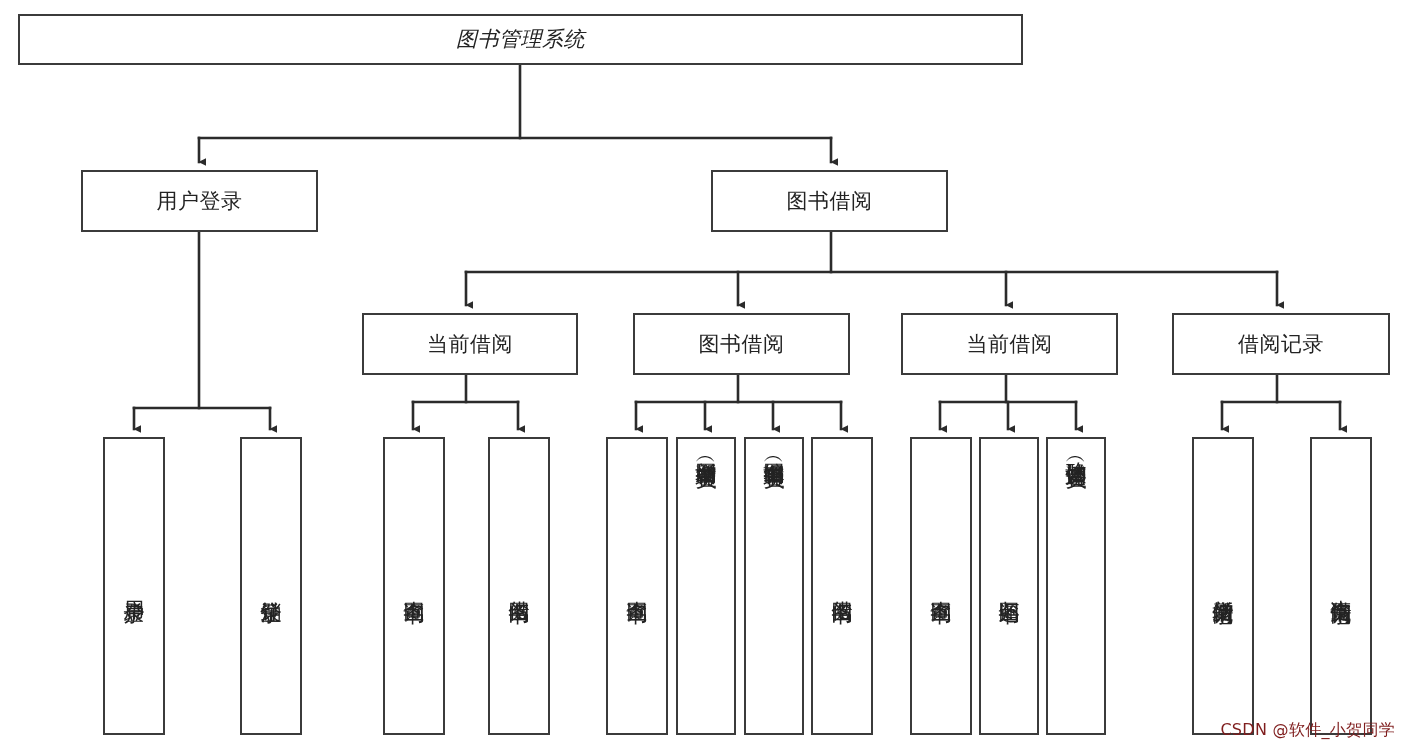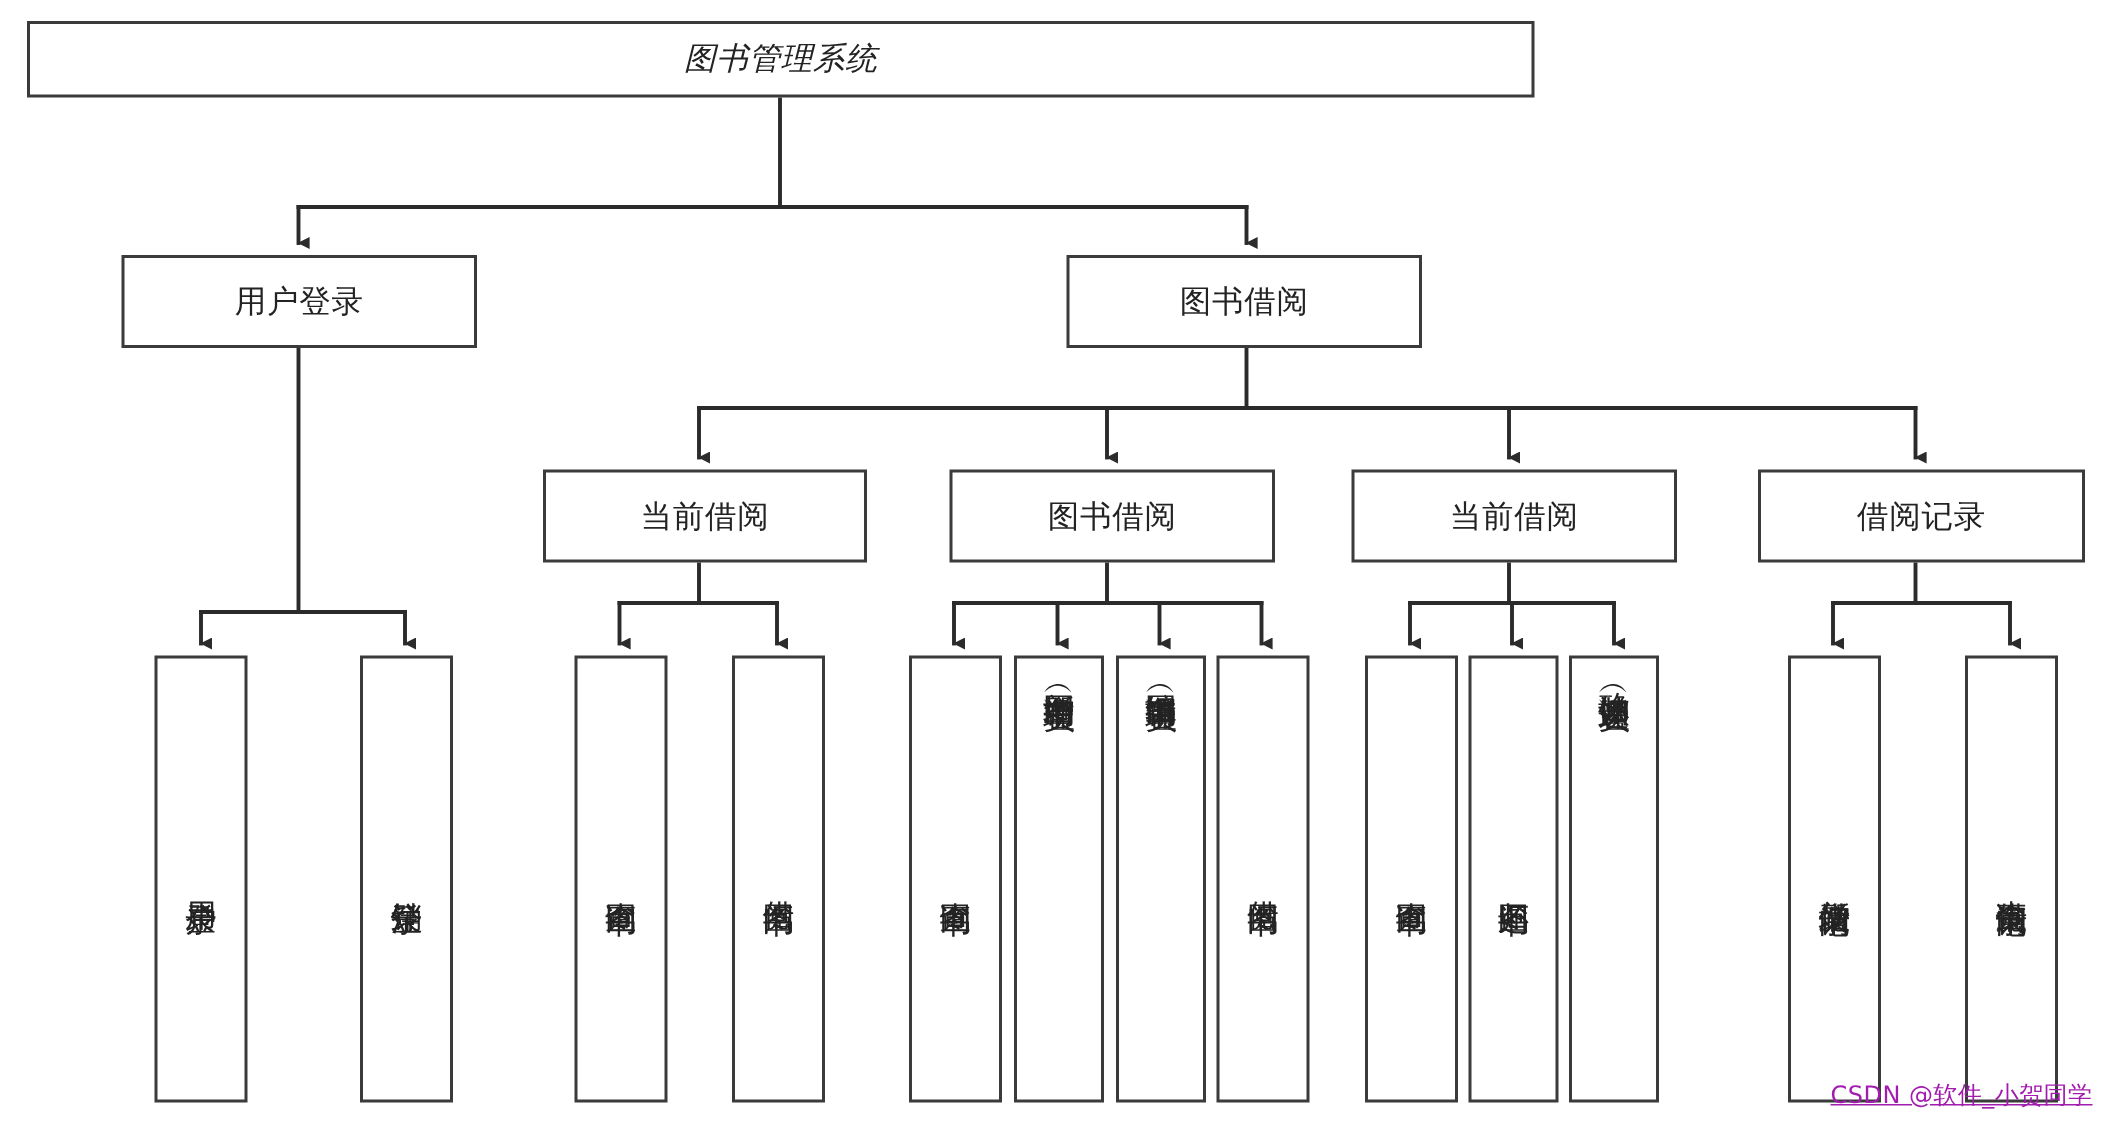--- a/index.html
+++ b/index.html
@@ -61,25 +61,24 @@
   }
   .node.vertical.centered {
     align-items: center;
     padding-top: 0;
   }
   .watermark {
     position: absolute;
     right: 10px;
     bottom: 6px;
     font-size: 16px;
-    color: #a21caf;
+    color: #7f1d1d;
     white-space: nowrap;
     z-index: 5;
     letter-spacing: 0.3px;
-    text-decoration: underline;
   }
 </style>
 </head>
 <body>
 
 <div id="diagram-root">
 
   <svg class="connector-layer" viewBox="0 0 1405 747">
     <defs>
       <marker id="arrowhead" markerWidth="9" markerHeight="9" refX="4" refY="7.4" orient="auto" markerUnits="userSpaceOnUse">

